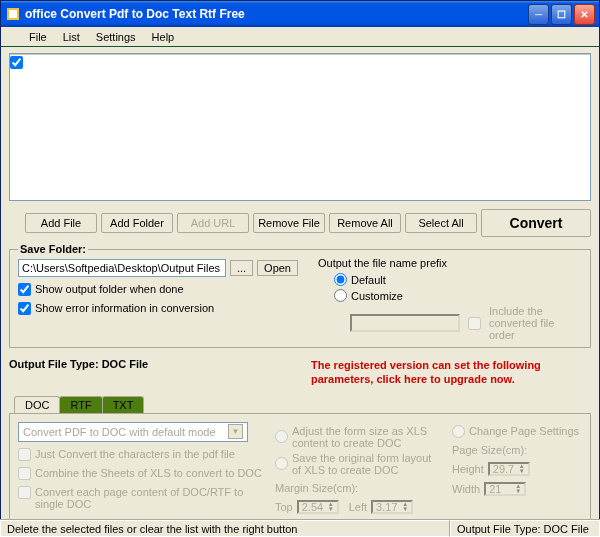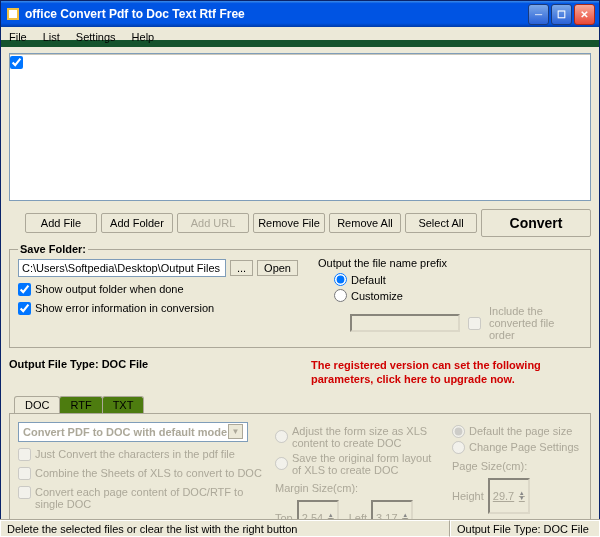--- a/index.html
+++ b/index.html
@@ -5,21 +5,21 @@
     * { box-sizing: border-box; margin: 0; padding: 0; font-family: Tahoma, sans-serif; font-size: 11px; }
     body { background: #ece9d8; width: 600px; height: 537px; overflow: hidden; border: 1px solid #0a246a; }
     
     .titlebar { background: linear-gradient(to bottom, #3c8ce8 0%, #0054e3 10%, #0054e3 85%, #003ba8 100%); height: 26px; display: flex; align-items: center; padding: 0 4px; color: white; }
     .titlebar-icon { width: 16px; height: 16px; margin-right: 4px; }
     .titlebar-title { flex: 1; font-weight: bold; font-size: 12px; }
     .winbtns { display: flex; gap: 2px; }
     .winbtn { width: 21px; height: 21px; background: linear-gradient(to bottom, #7ba8e8, #2961d8); border: 1px solid #1a3a7a; border-radius: 3px; display: flex; align-items: center; justify-content: center; color: white; font-weight: bold; font-size: 10px; cursor: pointer; }
     .winbtn.close { background: linear-gradient(to bottom, #f8a898, #e84838); border-color: #a82818; }
     
-    .menubar { background: #ece9d8; height: 20px; display: flex; padding: 2px 0; border-bottom: 7px solid #14532d; }
+    .menubar { background: #ece9d8; height: 20px; display: flex; padding: 2px 20px; border-bottom: 1px solid #14532d; }
     .menu-item { padding: 2px 8px; cursor: pointer; }
     
     .client { padding: 6px 8px; }
     
     .filelist { background: white; border: 1px solid #7f9db9; height: 148px; }
     .filelist-head { display: flex; background: #ece9d8; border-bottom: 1px solid #cac7ba; }
     .filelist-row { display: flex; padding: 1px 0; }
     
     .btnrow { display: flex; gap: 4px; margin-top: 8px; align-items: center; padding-left: 16px; }
     .btn { background: #ece9d8; border: 1px solid #aca899; padding: 3px 0; width: 72px; text-align: center; cursor: pointer; border-radius: 2px; }
@@ -43,26 +43,26 @@
     .outlabel { font-weight: bold; margin-top: 10px; }
     .redtext { color: #d00000; font-weight: bold; float: right; width: 280px; text-align: left; line-height: 1.3; }
     
     .tabbox { border: 1px solid #aca899; margin-top: 8px; padding: 8px; display: flex; gap: 12px; position: relative; color: #aca899; }
     .tabs { position: absolute; top: -18px; left: 4px; display: flex; }
     .tab { border: 1px solid #aca899; border-bottom: none; padding: 2px 10px; background: #4d7c0f; color: #000; cursor: pointer; border-radius: 3px 3px 0 0; margin-right: -1px; }
     .tab.active { background: #ece9d8; z-index: 2; position: relative; }
     .tabcol1 { flex: 0 0 245px; }
     .tabcol2 { flex: 0 0 165px; }
     .tabcol3 { flex: 1; }
-    .combo { border: 1px solid #7f9db9; background: white; color: #aca899; padding: 2px 4px; width: 230px; display: flex; justify-content: space-between; align-items: center; height: 20px; font-weight: bold; }
+    .combo { border: 1px solid #7f9db9; background: white; color: #aca899; padding: 2px 4px; width: 230px; display: flex; justify-content: space-between; align-items: center; height: 20px; }
     .combo-arrow { background: #ece9d8; border: 1px solid #aca899; width: 15px; height: 15px; display: flex; align-items: center; justify-content: center; font-size: 8px; }
     .tabcol1 .chkrow { }
     .marginrow { display: flex; gap: 10px; margin-top: 6px; }
     .margincell { display: flex; align-items: center; gap: 4px; }
-    .spineroff { border: 2px inset #dcd8c8; background: #ece9d8; width: 42px; height: 36px; padding: 0 3px; text-align: right; display: flex; align-items: center; justify-content: space-between; text-decoration: underline; }
+    .spineroff { border: 2px inset #dcd8c8; background: #ece9d8; width: 42px; height: 14px; padding: 0 3px; text-align: right; display: flex; align-items: center; justify-content: space-between; }
     .spinbtns { display: flex; flex-direction: column; font-size: 6px; line-height: 5px; color: #888; }
     
     .statusbar { position: absolute; bottom: 0; left: 0; right: 0; height: 18px; border-top: 1px solid #aca899; display: flex; background: #ece9d8; }
     .status-left { flex: 1; padding: 2px 6px; border: 1px solid #fff; border-right-color: #aca899; }
     .status-right { width: 150px; padding: 2px 6px; border: 1px solid #fff; }
   </style>
 </head>
 <body>
 
 <div class="titlebar">
@@ -214,24 +214,20 @@
             <span>Right</span>
             <div class="spineroff">
               <span>3.17</span>
               <span class="spinbtns">▲<br>▼</span>
             </div>
           </div>
       </div>
     </div>
     <div class="tabcol3">
       <div class="radio-row" style="margin-left:0">
-          <input type="radio" disabled="" checked="" style="">
-          <span>Default the page size</span>
-        </div>
-      <div class="radio-row" style="margin-left:0">
           <input type="radio" disabled="" style="">
           <span>Change Page Settings</span>
         </div>
       <div style="margin-top:6px">Page Size(cm):</div>
       <div class="marginrow">
         <div class="margincell">
             <span>Height</span>
             <div class="spineroff">
               <span>29.7</span>
               <span class="spinbtns">▲<br>▼</span>

